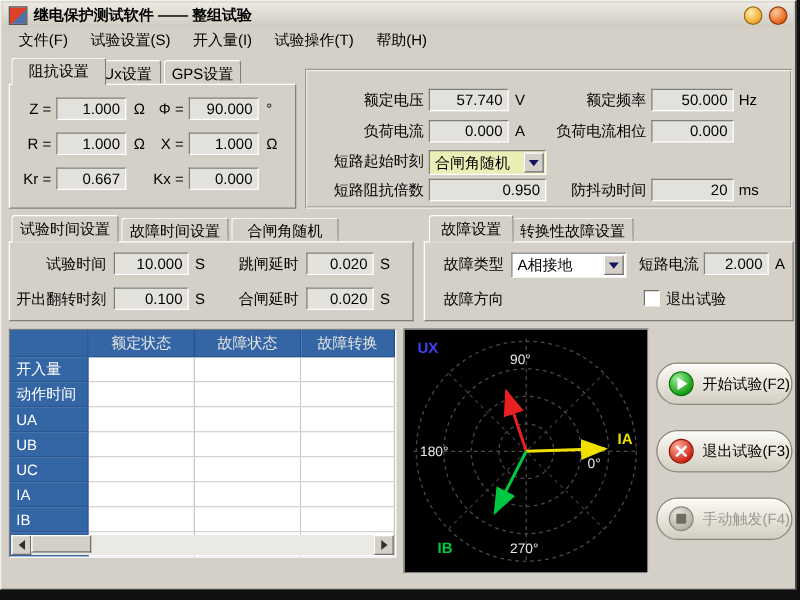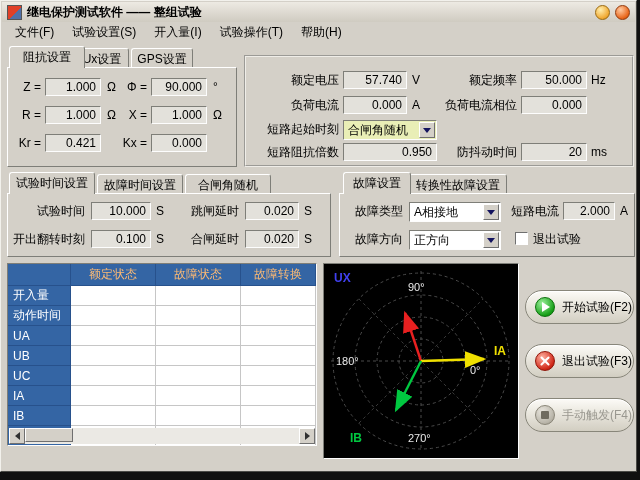--- a/index.html
+++ b/index.html
@@ -35,21 +35,21 @@
     padding:3px 20px 0 4px;z-index:4;line-height:13px;white-space:nowrap}
   .combo.yellow{background:#e9eeb6}
   .cbtn{position:absolute;top:1px;right:1px;width:16px;height:16px;background:#d4d0c8;border:1px solid;
     border-color:#fff #6f6f6f #6f6f6f #fff;display:flex;align-items:center;justify-content:center}
   .arr{width:0;height:0;border-left:4px solid transparent;border-right:4px solid transparent;border-top:5px solid #14145e}
   .cb{position:absolute;width:13px;height:13px;background:#fff;border:1px solid;border-color:#6f6f6f #fff #fff #6f6f6f;z-index:4}
   
   #grid{position:absolute;left:6px;top:262px;width:310px;height:183px;border:1px solid;
     border-color:#7e7e78 #fdfdfd #fdfdfd #7e7e78;background:#fff;overflow:hidden;z-index:2}
   .g-hrow{display:flex;height:22px}
-  .g-corner,.g-h{background:#3465a4;color:#fdba74;border-right:1px solid #27518c;border-bottom:1px solid #27518c;
+  .g-corner,.g-h{background:#3465a4;color:#e5e5e5;border-right:1px solid #27518c;border-bottom:1px solid #27518c;
     display:flex;align-items:center;justify-content:center;flex:0 0 auto}
   .g-corner{width:63px}
   .g-h{width:85px}
   .g-h3{width:75px}
   .g-row{display:flex;height:20px}
   .g-l{width:63px;flex:0 0 auto;background:#3465a4;color:#fff;border-right:1px solid #27518c;
     border-bottom:1px solid #27518c;display:flex;align-items:center;padding-left:5px}
   .g-c{width:85px;flex:0 0 auto;background:#fff;border-right:1px solid #c6c6c6;border-bottom:1px solid #c6c6c6}
   .g-c3{width:75px}
   .hscroll{position:absolute;left:1px;right:1px;bottom:1px;height:16px;background:#ebe9e4;display:flex}
@@ -113,21 +113,21 @@
   <span class="unit" style="left:212px;top:79px">°</span>
 
   <span class="lbl lbl-r" style="left:12px;top:107px;width:28px">R =</span>
   <span class="fld" style="left:44px;top:105px;width:56px">1.000</span>
   <span class="unit" style="left:106px;top:107px">Ω</span>
   <span class="lbl lbl-r" style="left:118px;top:107px;width:28px">X =</span>
   <span class="fld" style="left:150px;top:105px;width:56px">1.000</span>
   <span class="unit" style="left:212px;top:107px">Ω</span>
 
   <span class="lbl lbl-r" style="left:8px;top:135px;width:32px">Kr =</span>
-  <span class="fld" style="left:44px;top:133px;width:56px">0.421</span>
+  <span class="fld" style="left:44px;top:133px;width:56px">0.667</span>
   <span class="lbl lbl-r" style="left:114px;top:135px;width:32px">Kx =</span>
   <span class="fld" style="left:150px;top:133px;width:56px">0.000</span>
 
   <div class="groupbox" style="left:243px;top:54px;width:390px;height:112px"></div>
 
   <span class="lbl lbl-r" style="left:262px;top:72px;width:76px">额定电压</span>
   <span class="fld" style="left:342px;top:70px;width:64px">57.740</span>
   <span class="unit" style="left:411px;top:72px">V</span>
   <span class="lbl lbl-r" style="left:450px;top:72px;width:66px">额定频率</span>
   <span class="fld" style="left:520px;top:70px;width:66px">50.000</span>
@@ -181,26 +181,20 @@
     <span>A相接地</span>
     <span class="cbtn">
         <span class="arr"></span>
       </span>
   </div>
   <span class="lbl lbl-r" style="left:506px;top:203px;width:52px">短路电流</span>
   <span class="fld" style="left:562px;top:201px;width:52px">2.000</span>
   <span class="unit" style="left:619px;top:203px">A</span>
 
   <span class="lbl lbl-r" style="left:346px;top:231px;width:56px">故障方向</span>
-  <div class="combo" style="left:408px;top:229px;width:92px">
-    <span>正方向</span>
-    <span class="cbtn">
-        <span class="arr"></span>
-      </span>
-  </div>
   <span class="cb" style="left:514px;top:231px"></span>
   <span class="lbl" style="left:532px;top:231px">退出试验</span>
 
   <div id="grid">
     <div class="g-hrow">
       <div class="g-corner"></div>
       <div class="g-h">额定状态</div>
       <div class="g-h">故障状态</div>
       <div class="g-h g-h3">故障转换</div>
     </div>

